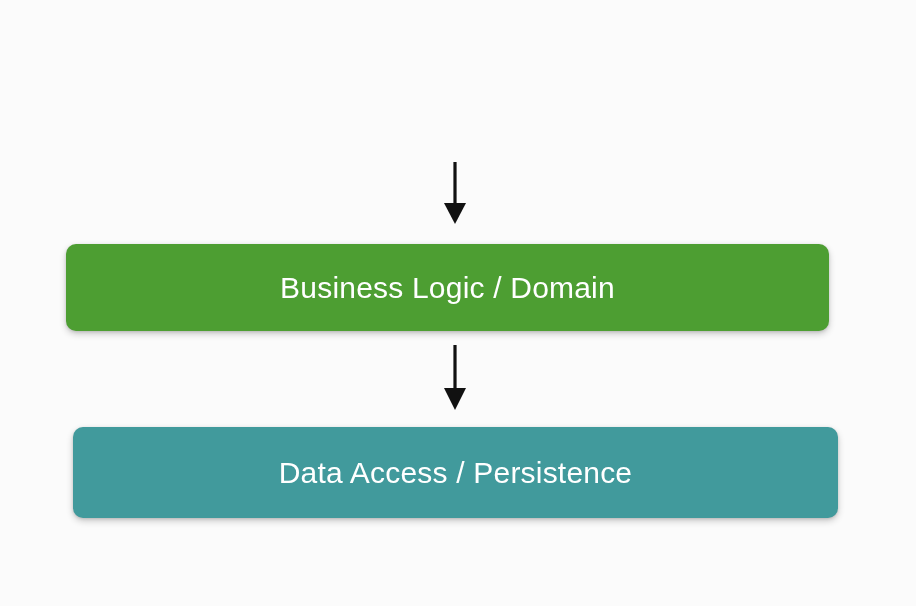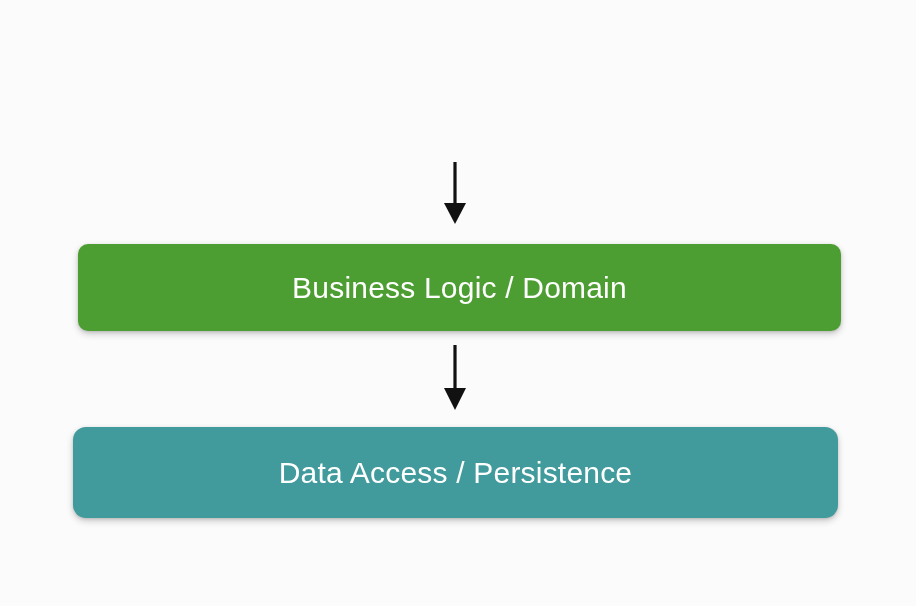--- a/index.html
+++ b/index.html
@@ -44,21 +44,21 @@
   
   .box-presentation {
     left: 77px;
     top: 59px;
     width: 762px;
     height: 92px;
   }
 
   
   .box-business {
-    left: 78px;
+    left: 66px;
     top: 244px;
     width: 763px;
     height: 87px;
   }
 
   
   .box-data {
     left: 73px;
     top: 427px;
     width: 765px;
@@ -97,17 +97,17 @@
 
   <div class="layer-box box-business" style="background:#4d9e32;">
     <span class="layer-label">Business Logic / Domain</span>
   </div>
 
   <svg class="connector connector-2" viewBox="0 0 70 70">
     <line x1="35" y1="2" x2="35" y2="48" stroke="#111111" stroke-width="3.2"></line>
     <polygon points="35,67 24,45 46,45" fill="#111111"></polygon>
   </svg>
 
-  <div class="layer-box box-data" style="background:#419a9c;border-radius:13px;">
+  <div class="layer-box box-data" style="background:#419a9c;">
     <span class="layer-label">Data Access / Persistence</span>
   </div>
 
 </div>
 
 </body></html>

